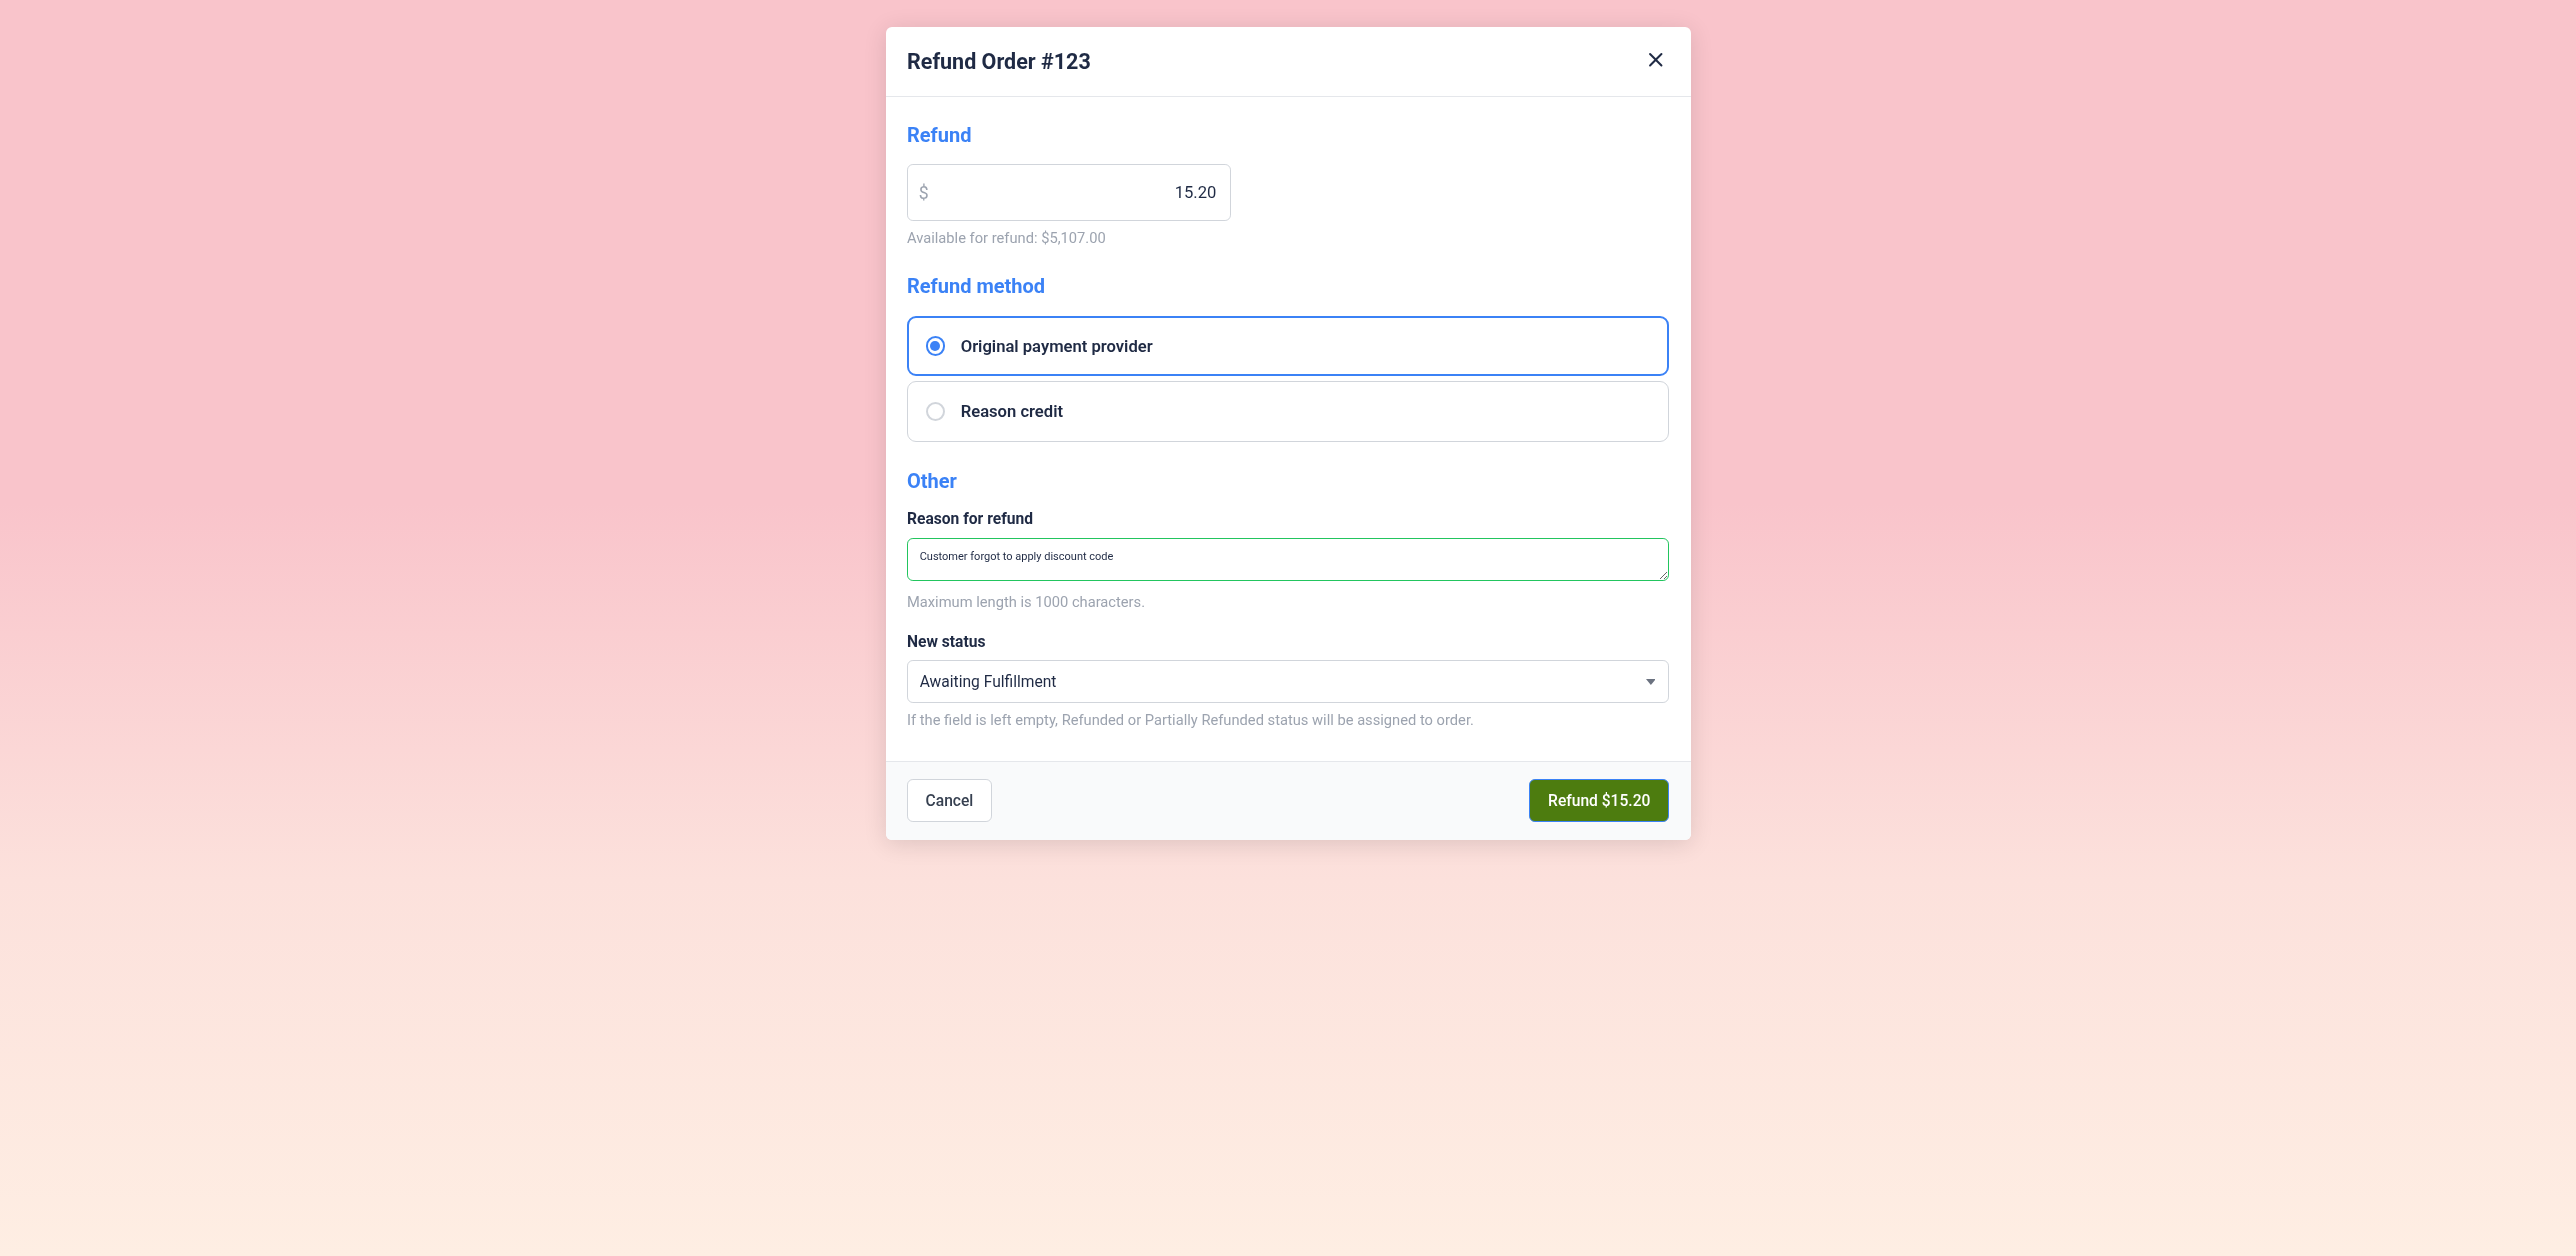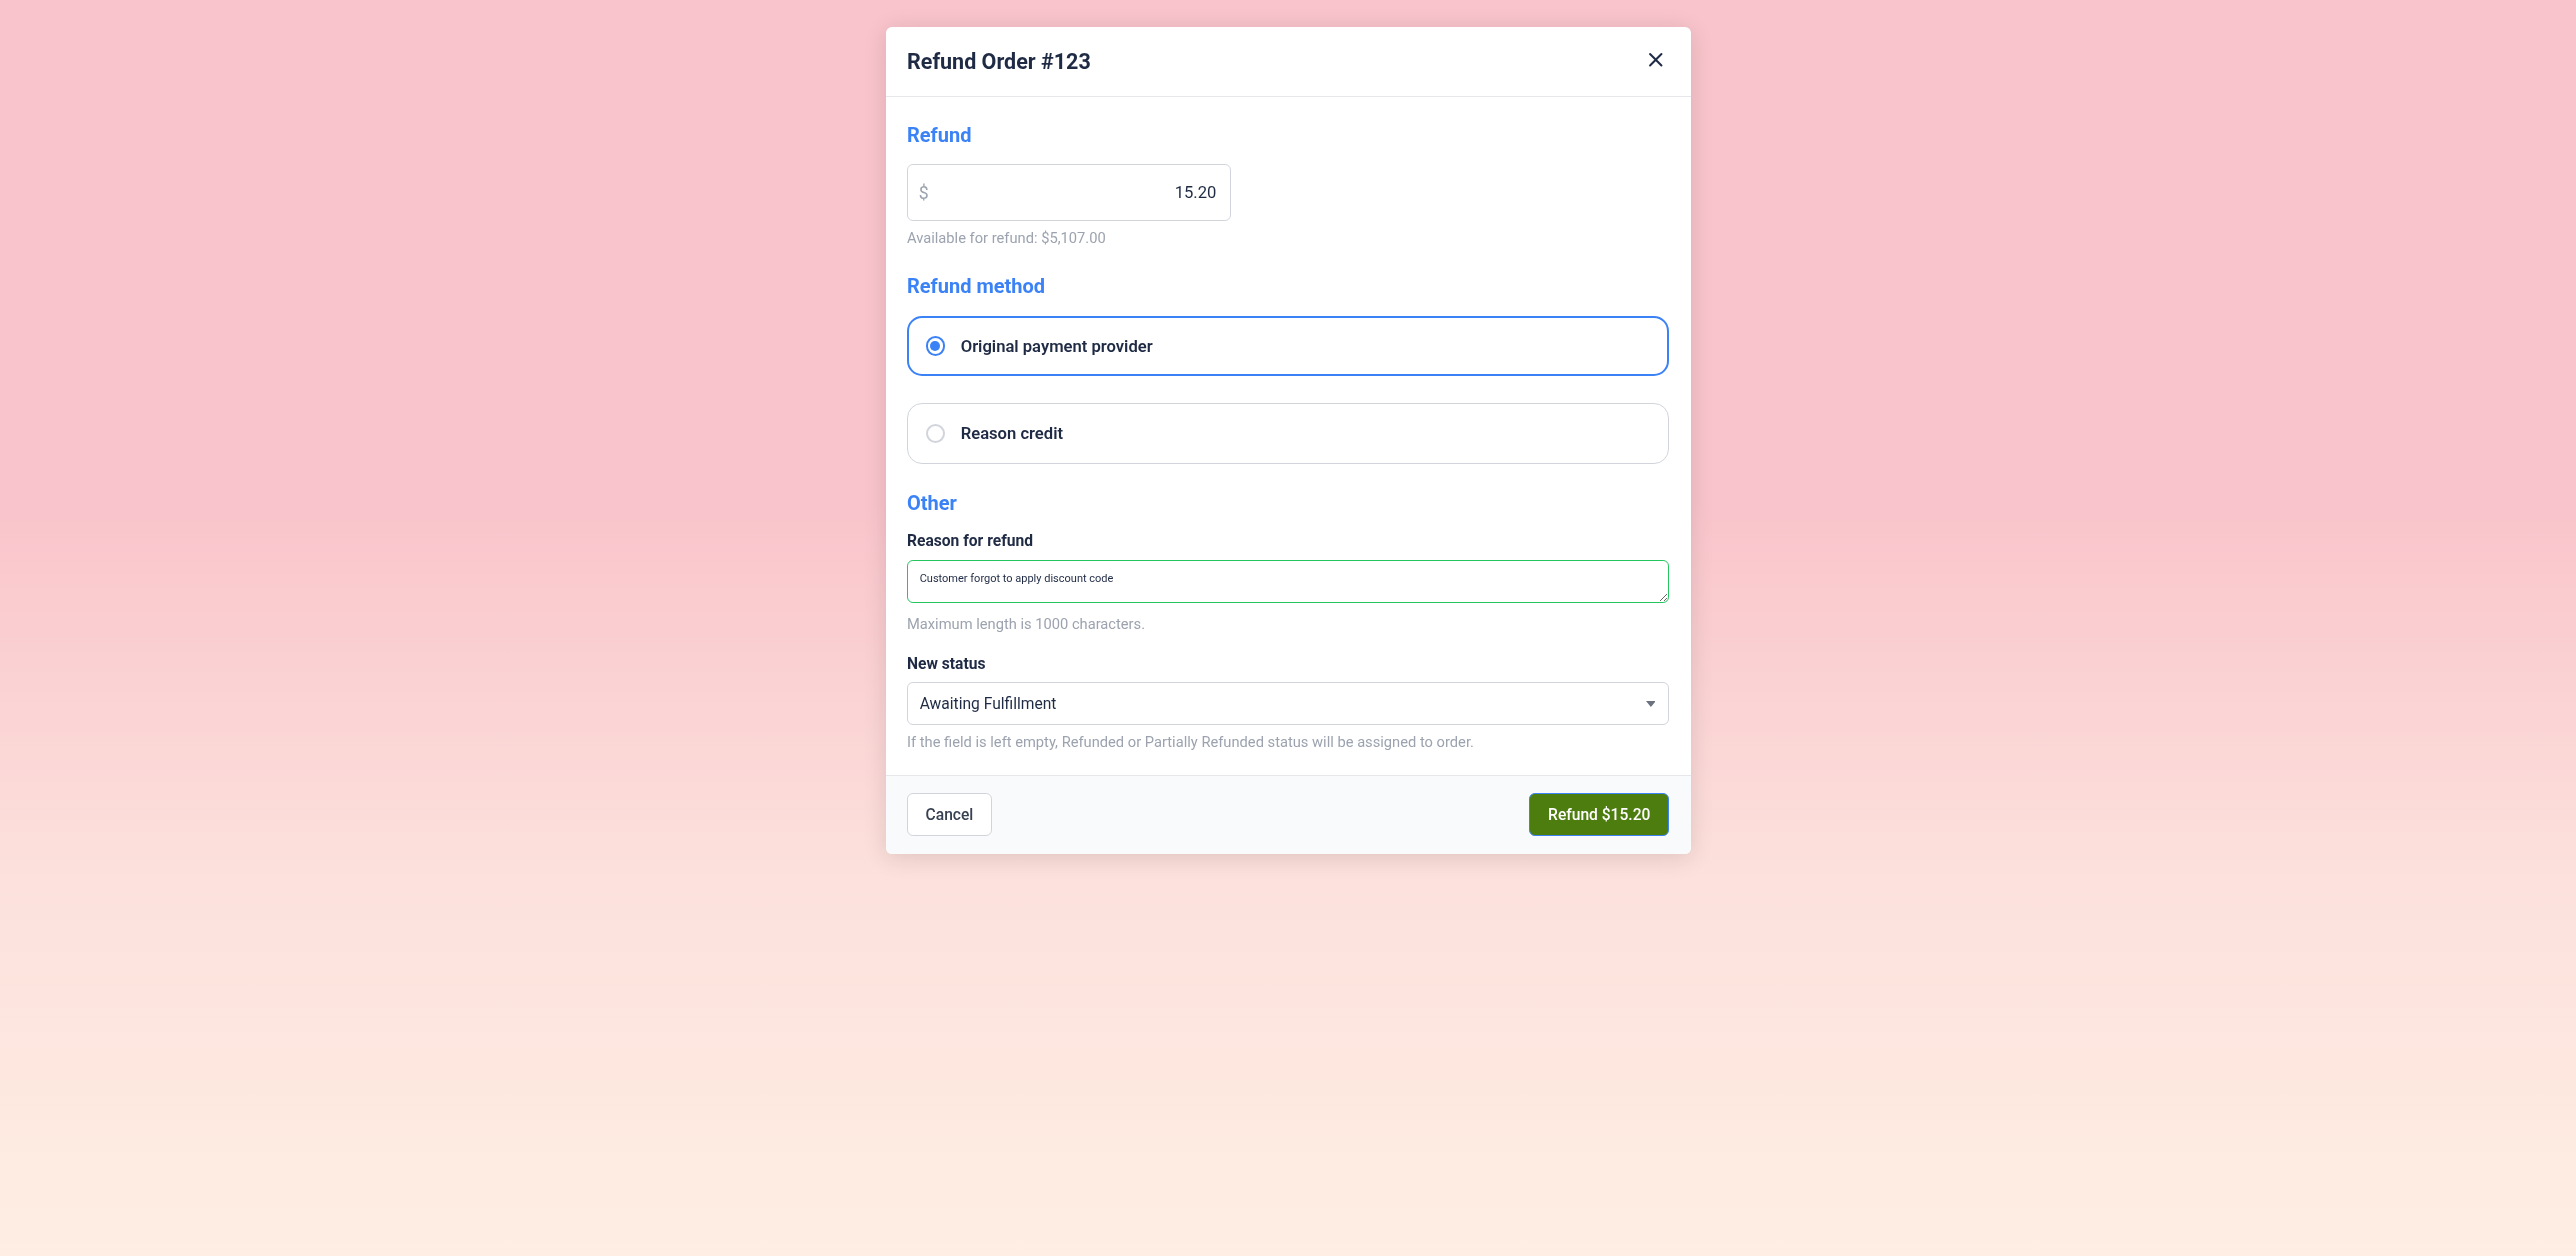--- a/index.html
+++ b/index.html
@@ -89,26 +89,26 @@
       color: #1f2a44;
       font-family: inherit;
     }
     .helper-text {
       color: #9ca3af;
       font-size: 14.7px;
       margin-top: 7.8px;
     }
     .radio-card {
       border: 1px solid #d1d5db;
-      border-radius: 15px;
+      border-radius: 9px;
       padding: 19.5px 17.6px;
       display: flex;
       align-items: center;
       cursor: pointer;
-      margin-bottom: 27px;
+      margin-bottom: 5px;
     }
     .radio-card:last-of-type {
       margin-bottom: 0;
     }
     .radio-card.selected {
       border: 2px solid #3b82f6;
       padding: 18.6px 16.6px;
     }
     .radio-indicator {
       width: 19.5px;
@@ -143,21 +143,21 @@
       font-size: 15.6px;
       font-weight: 700;
       color: #1f2a44;
       margin-bottom: 9.8px;
       display: block;
     }
     .field-group {
       margin-bottom: 21.5px;
     }
     .field-group:last-child {
-      margin-bottom: 0;
+      margin-bottom: 8px;
     }
     .textarea {
       width: 100%;
       min-height: 43px;
       height: 43px;
       border: 1px solid #22c55e;
       border-radius: 5.9px;
       padding: 9.8px 11.7px;
       font-size: 11px;
       color: #1f2a44;

